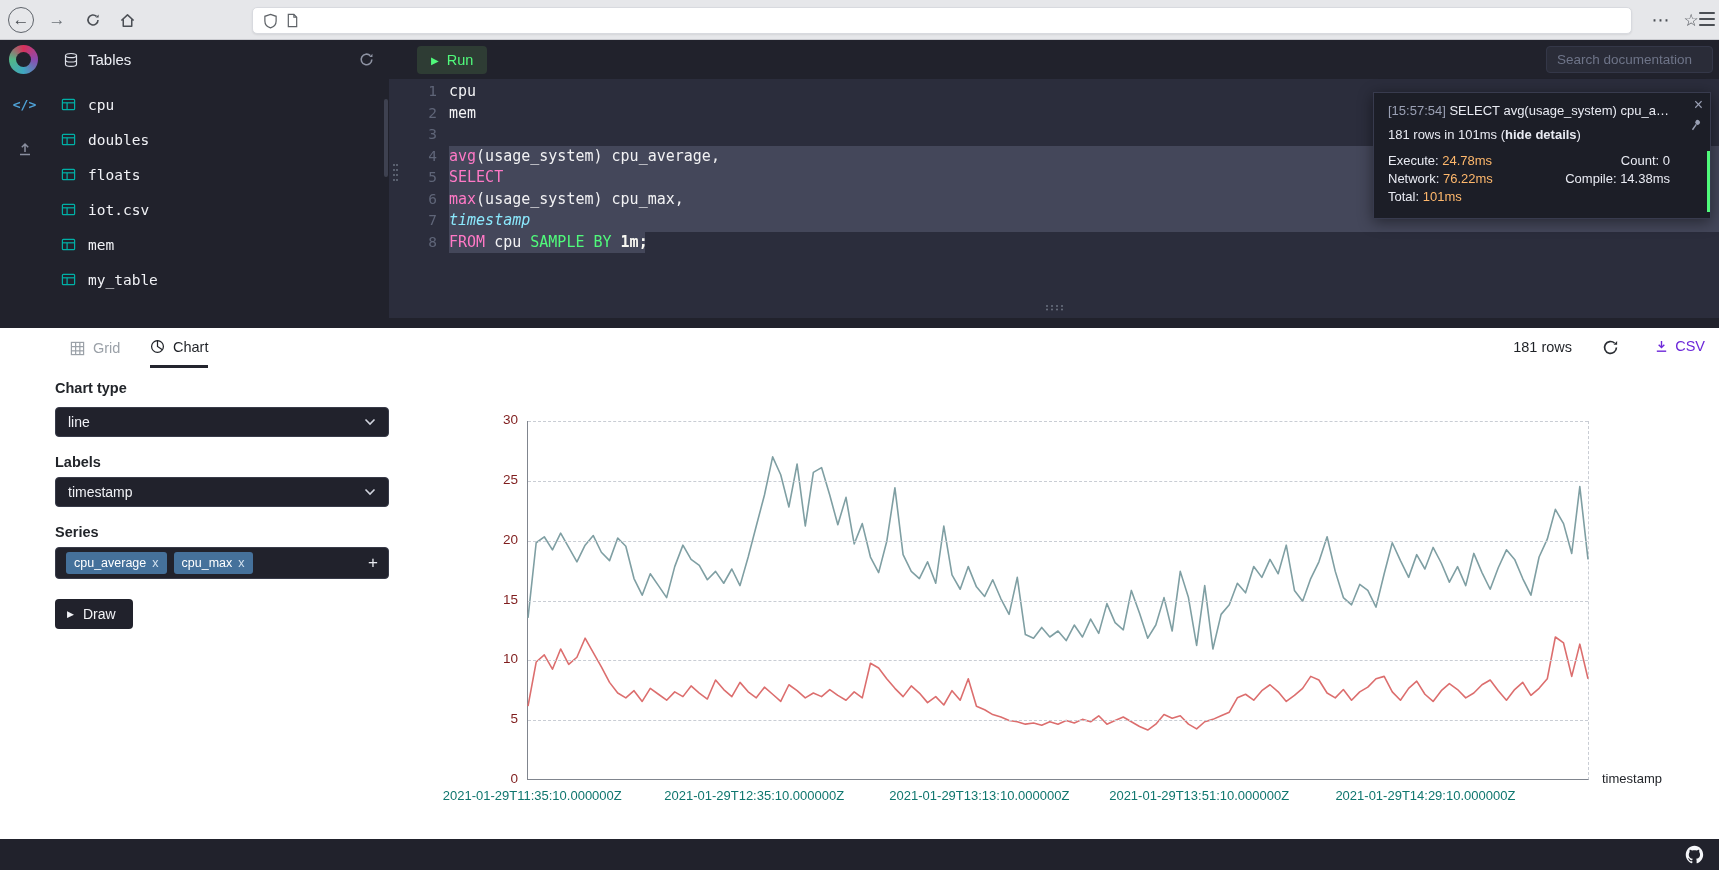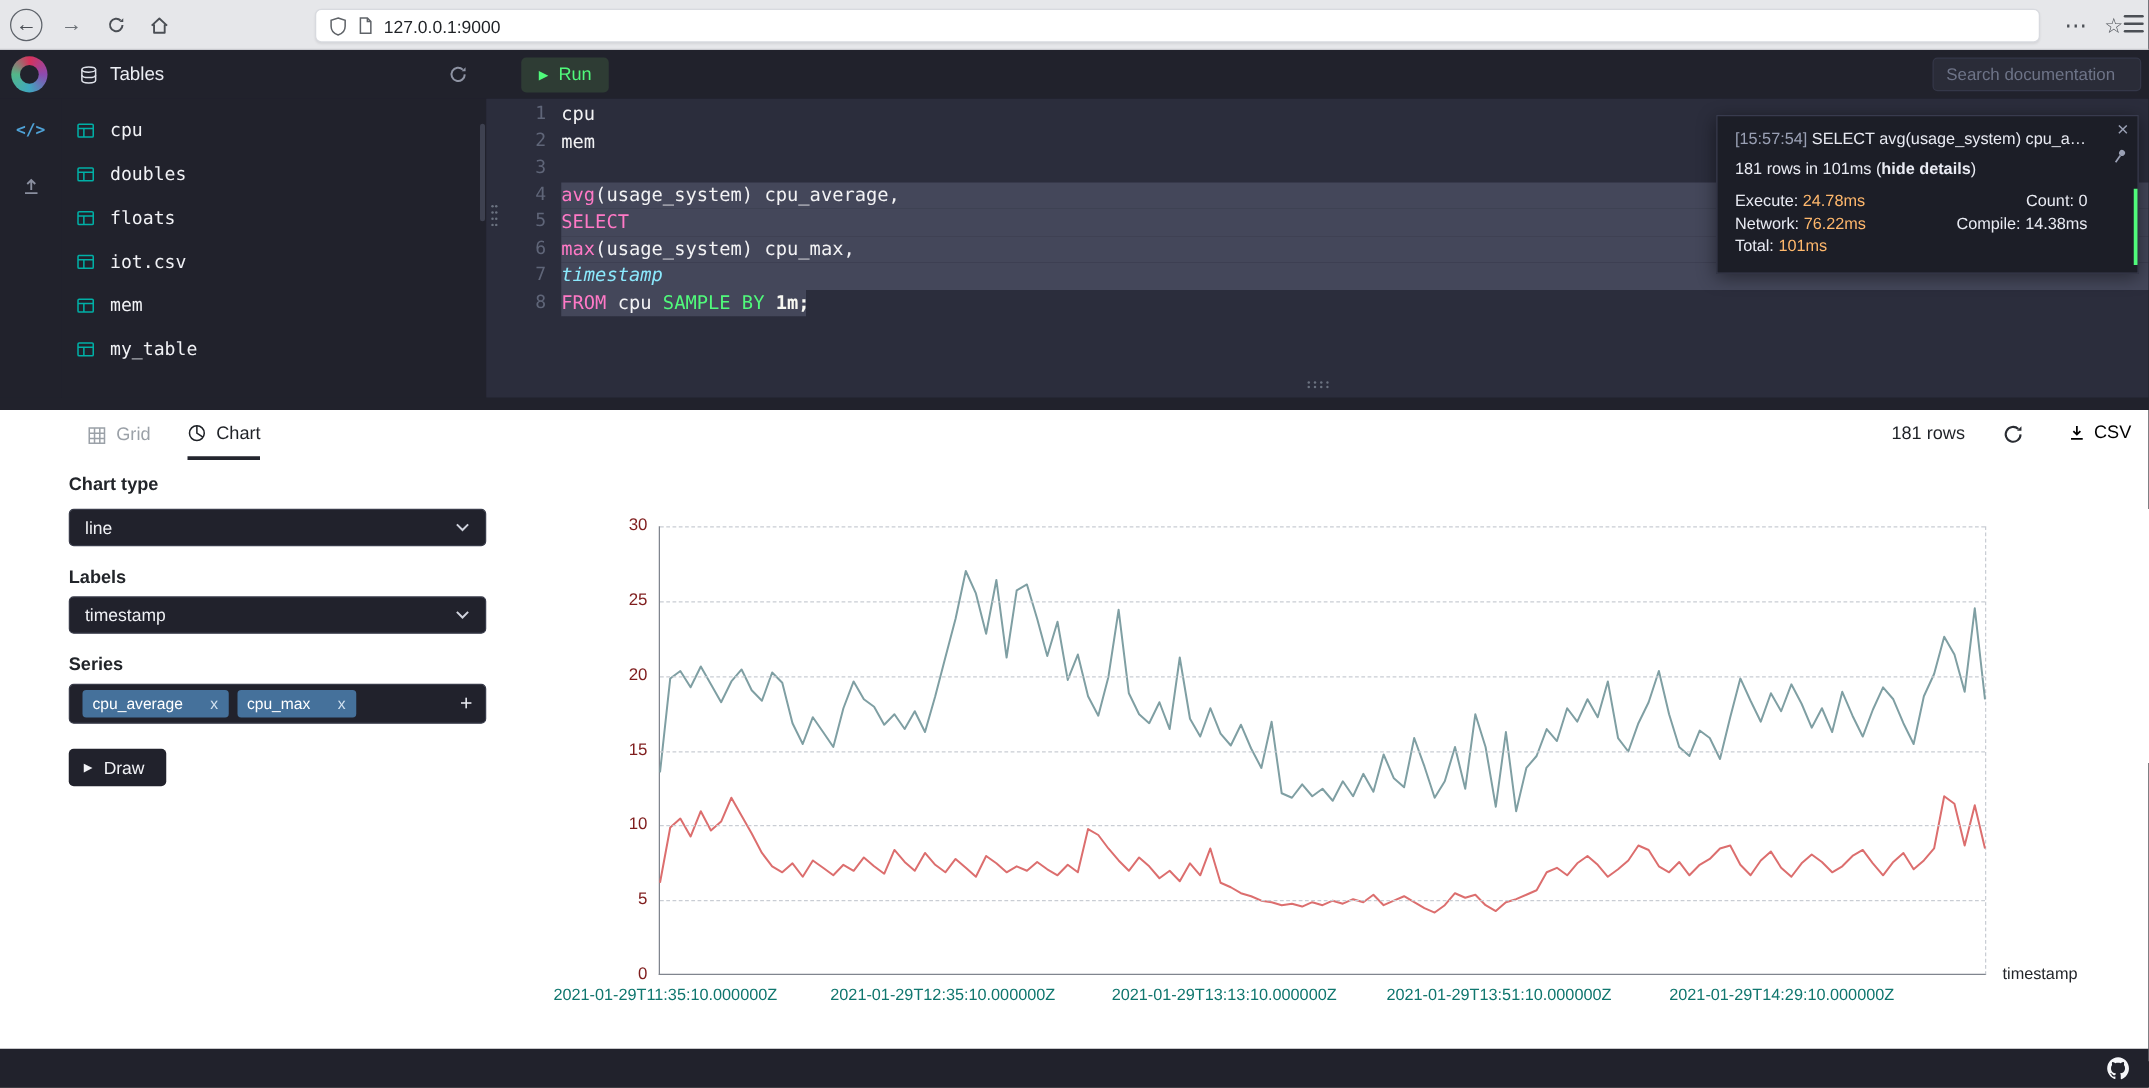--- a/index.html
+++ b/index.html
@@ -74,26 +74,26 @@
   .notif-pin { position:absolute; right:8px; top:26px; cursor:pointer; color:#9aa0b4; }
   .ngreen { position:absolute; right:0; top:58px; bottom:6px; width:3px; background:#50fa7b; }
 
   
   .result { position:absolute; top:328px; left:0; width:100%; height:521px; background:#ffffff; }
   .tab { position:absolute; top:0; height:40px; display:flex; align-items:center; gap:8px; font-size:14.5px; cursor:pointer; }
   .tab.grid { left:70px; color:#9ba1a8; }
   .tab.chart { left:150px; color:#1f2227; border-bottom:3px solid #23252e; }
   .rows-count { position:absolute; top:11px; right:147px; font-size:14.5px; color:#1f2227; }
   .result-refresh { position:absolute; top:10px; left:1601px; color:#2a2d33; cursor:pointer; }
-  .csv-btn { position:absolute; top:10px; right:14px; display:flex; align-items:center; gap:6px; font-size:14.5px; color:#000000; background:none; border:none; cursor:pointer; font-family:"Liberation Sans",sans-serif; }
+  .csv-btn { position:absolute; top:10px; right:14px; display:flex; align-items:center; gap:6px; font-size:14.5px; color:#6d28d9; background:none; border:none; cursor:pointer; font-family:"Liberation Sans",sans-serif; }
 
   .ctl-label { position:absolute; left:55px; font-size:14.5px; font-weight:bold; color:#22252a; }
   .dd { position:absolute; left:55px; width:334px; height:30px; background:#21222c; border:1px solid #383b49; border-radius:4px; display:flex; align-items:center; justify-content:space-between; padding:0 12px; color:#f0f1f5; font-size:14px; cursor:pointer; }
   .series-box { position:absolute; left:55px; top:219px; width:334px; height:32px; background:#21222c; border:1px solid #383b49; border-radius:4px; display:flex; align-items:center; gap:7px; padding:0 10px; }
-  .chip { display:flex; align-items:center; gap:22px; background:#45719b; border-radius:3px; height:22px; padding:0 8px; color:#fff; font-size:12.5px; cursor:pointer; }
+  .chip { display:flex; align-items:center; gap:6px; background:#45719b; border-radius:3px; height:22px; padding:0 8px; color:#fff; font-size:12.5px; cursor:pointer; }
   .chip-x { color:#d3e2f0; cursor:pointer; }
   .add-series { margin-left:auto; color:#e8eaf0; font-size:17px; cursor:pointer; }
   .draw { position:absolute; left:55px; top:271px; height:30px; width:78px; background:#21222c; border:none; border-radius:4px; color:#f2f3f7; font-size:14px; display:flex; align-items:center; gap:9px; padding:0 12px; cursor:pointer; font-family:"Liberation Sans",sans-serif; }
   .draw .play { font-size:9px; }
 
   
   .chart-area { position:absolute; left:527px; top:93px; width:1062px; height:359px; border-left:1px solid #80858e; border-bottom:1px solid #80858e; border-right:1px dashed #c9cdd4; }
   .gl { position:absolute; left:0; width:100%; border-top:1px dashed #c9cdd4; }
   .ytick { position:absolute; right:calc(100% + 10px); width:40px; text-align:right; font-size:13.5px; color:#7f1d1d; }
   .xtick { position:absolute; top:calc(100% + 9px); transform:translateX(-50%); font-size:13px; color:#0f766e; white-space:nowrap; }
@@ -125,21 +125,20 @@
         </svg>
     </div>
     <div class="urlbar">
       <svg width="15" height="16" viewBox="0 0 16 16">
           <path d="M8 1 L14 3 V8 C14 11.8 11.2 14.4 8 15.4 C4.8 14.4 2 11.8 2 8 V3 Z" fill="none" stroke="#5f6368" stroke-width="1.3"></path>
         </svg>
       <svg width="13" height="15" viewBox="0 0 14 16">
           <path d="M2.5 1.5 H8.5 L11.5 4.5 V14.5 H2.5 Z" fill="none" stroke="#5f6368" stroke-width="1.3"></path>
           <path d="M8.5 1.5 V4.5 H11.5" fill="none" stroke="#5f6368" stroke-width="1.3"></path>
         </svg>
-      <input class="url-text" readonly="" value="127.0.0.1:9000" style="">
     </div>
     <div class="nav dots">⋯</div>
     <div class="nav star">☆</div>
     <div class="hamburger">
         <span></span>
         <span></span>
         <span></span>
       </div>
   </header>
 

